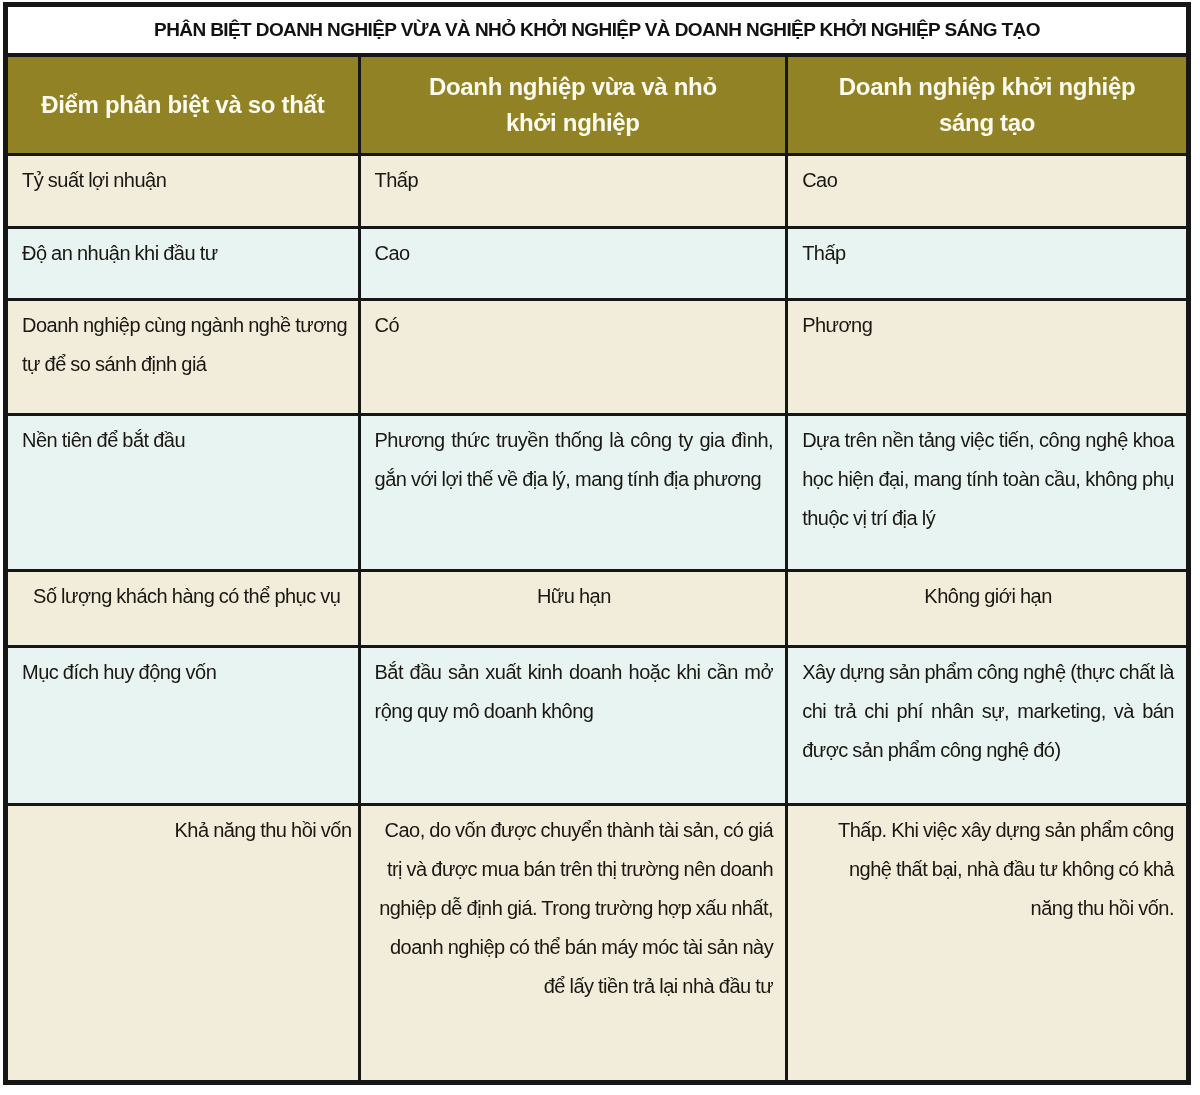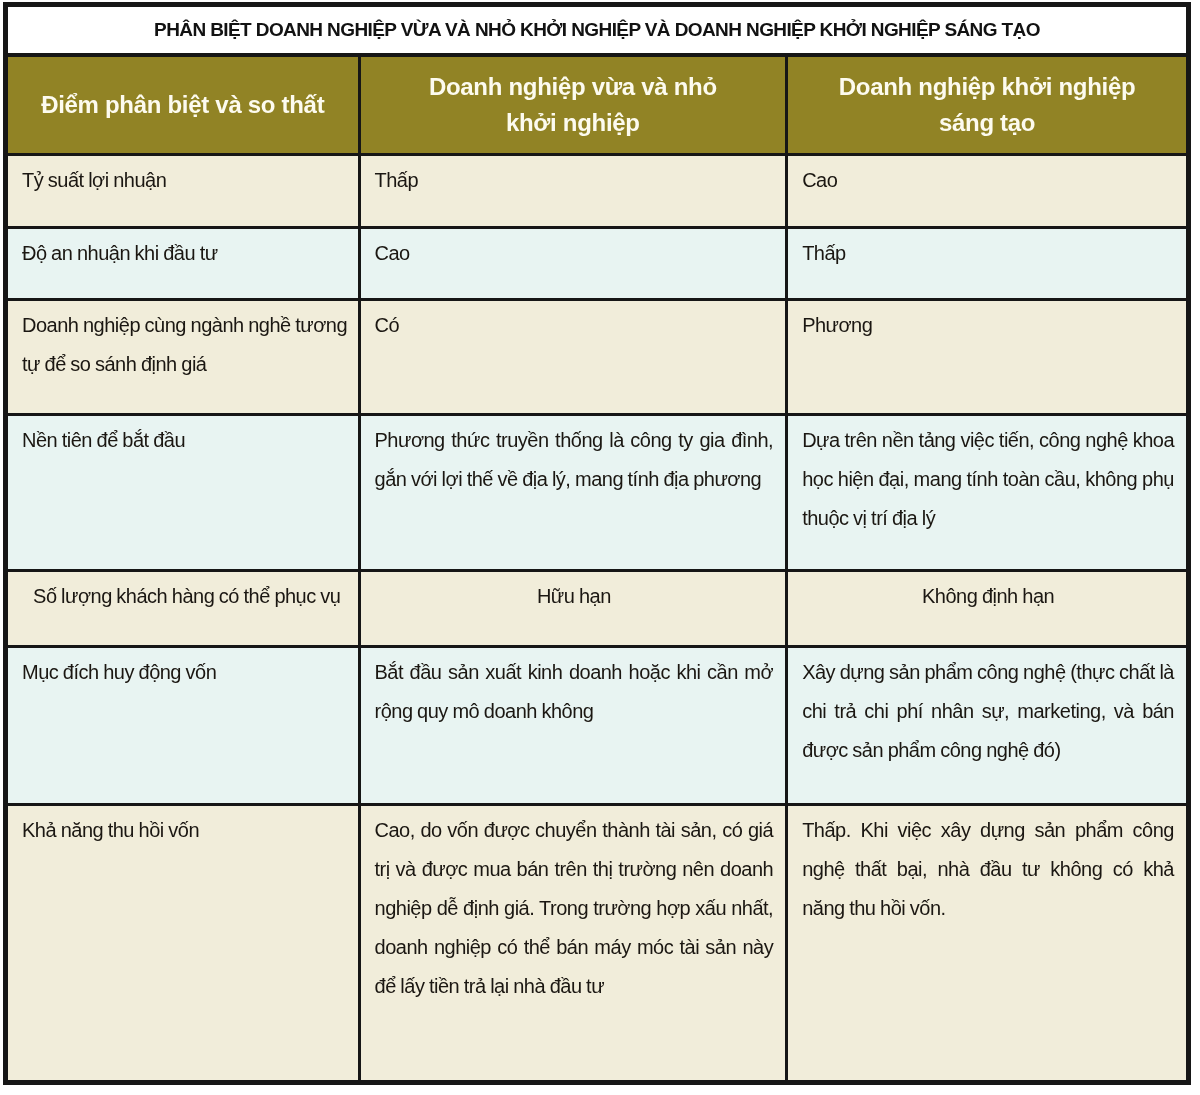--- a/index.html
+++ b/index.html
@@ -50,21 +50,21 @@
   tr.blue  td{background:var(--row-blue,#e8f4f2);}
   td.c1{text-align:left;padding-right:6px;}
   td.c2,td.c3{text-align:justify;}
   
   tbody tr:nth-child(1) td{height:50px;}
   tbody tr:nth-child(2) td{height:50px;}
   tbody tr:nth-child(3) td{height:87px;}
   tbody tr:nth-child(4) td{height:122px;}
   tbody tr:nth-child(5) td{height:53px;text-align:center;}
   tbody tr:nth-child(6) td{height:124px;}
-  tbody tr:nth-child(7) td{height:228px;}
+  tbody tr:nth-child(7) td{height:228px;text-align:right;}
   tbody tr:nth-child(8) td{height:125px;}
   tbody tr:nth-child(9) td{height:57px;}
 </style>
 </head>
 <body>
 
 <div class="box">
   <div class="title">PHÂN BIỆT DOANH NGHIỆP VỪA VÀ NHỎ KHỞI NGHIỆP VÀ DOANH NGHIỆP KHỞI NGHIỆP SÁNG TẠO</div>
   <table>
     <colgroup>
@@ -98,21 +98,21 @@
         <td class="c3">Phương</td>
       </tr>
       <tr class="blue">
         <td class="c1">Nền tiên để bắt đầu</td>
         <td class="c2">Phương thức truyền thống là công ty gia đình, gắn với lợi thế về địa lý, mang tính địa phương</td>
         <td class="c3">Dựa trên nền tảng việc tiến, công nghệ khoa học hiện đại, mang tính toàn cầu, không phụ thuộc vị trí địa lý</td>
       </tr>
       <tr class="cream">
         <td class="c1">Số lượng khách hàng có thể phục vụ</td>
         <td class="c2">Hữu hạn</td>
-        <td class="c3">Không định hạn</td>
+        <td class="c3">Không giới hạn</td>
       </tr>
       <tr class="blue">
         <td class="c1">Mục đích huy động vốn</td>
         <td class="c2">Bắt đầu sản xuất kinh doanh hoặc khi cần mở rộng quy mô doanh không</td>
         <td class="c3">Xây dựng sản phẩm công nghệ (thực chất là chi trả chi phí nhân sự, marketing, và bán được sản phẩm công nghệ đó)</td>
       </tr>
       <tr class="cream">
         <td class="c1">Khả năng thu hồi vốn</td>
         <td class="c2">Cao, do vốn được chuyển thành tài sản, có giá trị và được mua bán trên thị trường nên doanh nghiệp dễ định giá. Trong trường hợp xấu nhất, doanh nghiệp có thể bán máy móc tài sản này để lấy tiền trả lại nhà đầu tư</td>
         <td class="c3">Thấp. Khi việc xây dựng sản phẩm công nghệ thất bại, nhà đầu tư không có khả năng thu hồi vốn.</td>

